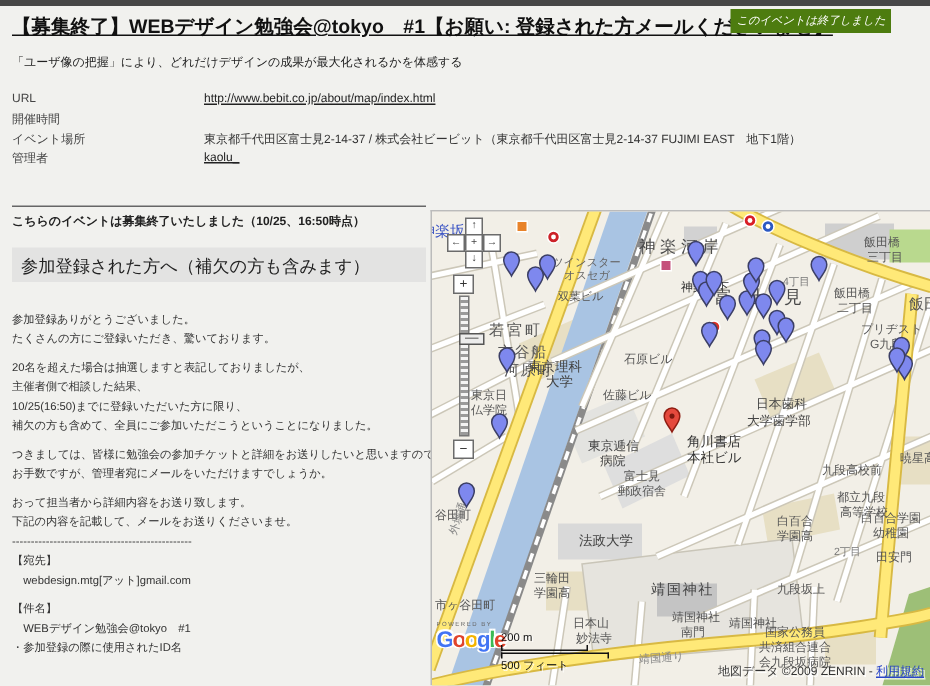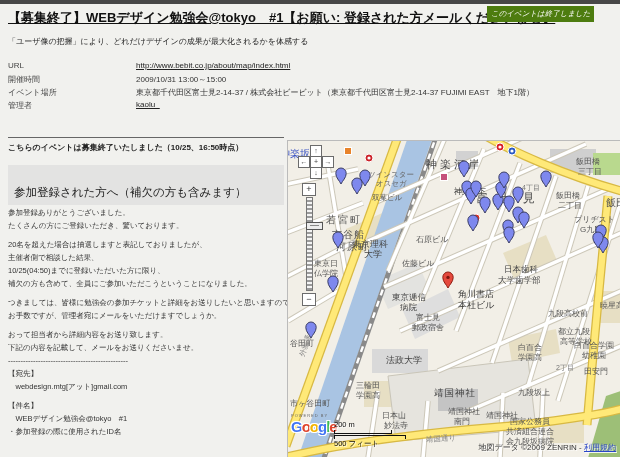--- a/index.html
+++ b/index.html
@@ -23,21 +23,21 @@
 
   .details { position:absolute; left:8px; top:61px; width:600px; }
   .detail-row { display:flex; height:13px; font-size:8px; color:#333; white-space:nowrap;gap:24px; }
   .detail-label { width:104px; flex:none; color:#444; }
   .detail-value.link { text-decoration:underline; color:#222; cursor:pointer; }
 
   .rule { position:absolute; left:8px; top:137px; width:276px; height:1px; background:#666; }
   .notice { position:absolute; left:8px; top:142px; width:278px; font-size:8px; font-weight:bold; color:#222; white-space:nowrap; }
   .heading {
     position:absolute; left:8px; top:165px; width:276px; height:23px;
-    background:#e3e3e2; font-size:11.5px; color:#222; padding:20px 6px; white-space:nowrap;
+    background:#e3e3e2; font-size:11.5px; color:#222; padding:5px 6px; white-space:nowrap;
   }
   .article { position:absolute; left:8px; top:206px; width:278px; }
   .article-line { font-size:7.5px; line-height:13px; color:#333; white-space:nowrap; }
   .article-line.blank { height:6px; }
 
   .map {
     position:absolute; left:287px; top:140px; width:333px; height:317px;
     background:#f2efe7; border-left:1px solid #bbb; border-top:1px solid #bbb; overflow:hidden;
   }
   .map svg { position:absolute; left:0; top:0; }
@@ -86,42 +86,41 @@
 <div class="badge">このイベントは終了しました</div>
 <div class="subtitle">「ユーザ像の把握」により、どれだけデザインの成果が最大化されるかを体感する</div>
 
 <div class="details">
     <div class="detail-row">
       <span class="detail-label">URL</span>
       <span class="detail-value link">http://www.bebit.co.jp/about/map/index.html</span>
     </div>
     <div class="detail-row">
       <span class="detail-label">開催時間</span>
-      <span class="detail-value">2009/10/31 13:00～15:00</span>
     </div>
     <div class="detail-row">
       <span class="detail-label">イベント場所</span>
       <span class="detail-value">東京都千代田区富士見2-14-37 / 株式会社ビービット（東京都千代田区富士見2-14-37 FUJIMI EAST　地下1階）</span>
     </div>
     <div class="detail-row">
       <span class="detail-label">管理者</span>
       <span class="detail-value link">kaolu_</span>
     </div>
   </div>
 
 <div class="rule"></div>
 <div class="notice">こちらのイベントは募集終了いたしました（10/25、16:50時点）</div>
 <div class="heading">参加登録された方へ（補欠の方も含みます）</div>
 <div class="article">
     <div class="article-line">参加登録ありがとうございました。</div>
     <div class="article-line">たくさんの方にご登録いただき、驚いております。</div>
     <div class="article-line blank"></div>
     <div class="article-line">20名を超えた場合は抽選しますと表記しておりましたが、</div>
     <div class="article-line">主催者側で相談した結果、</div>
-    <div class="article-line">10/25(04:50)までに登録いただいた方に限り、</div>
+    <div class="article-line">10/25(16:50)までに登録いただいた方に限り、</div>
     <div class="article-line">補欠の方も含めて、全員にご参加いただこうということになりました。</div>
     <div class="article-line blank"></div>
     <div class="article-line">つきましては、皆様に勉強会の参加チケットと詳細をお送りしたいと思いますので、</div>
     <div class="article-line">お手数ですが、管理者宛にメールをいただけますでしょうか。</div>
     <div class="article-line blank"></div>
     <div class="article-line">おって担当者から詳細内容をお送り致します。</div>
     <div class="article-line">下記の内容を記載して、メールをお送りくださいませ。</div>
     <div class="article-line">------------------------------------------------</div>
     <div class="article-line">【宛先】</div>
     <div class="article-line">　webdesign.mtg[アット]gmail.com</div>

